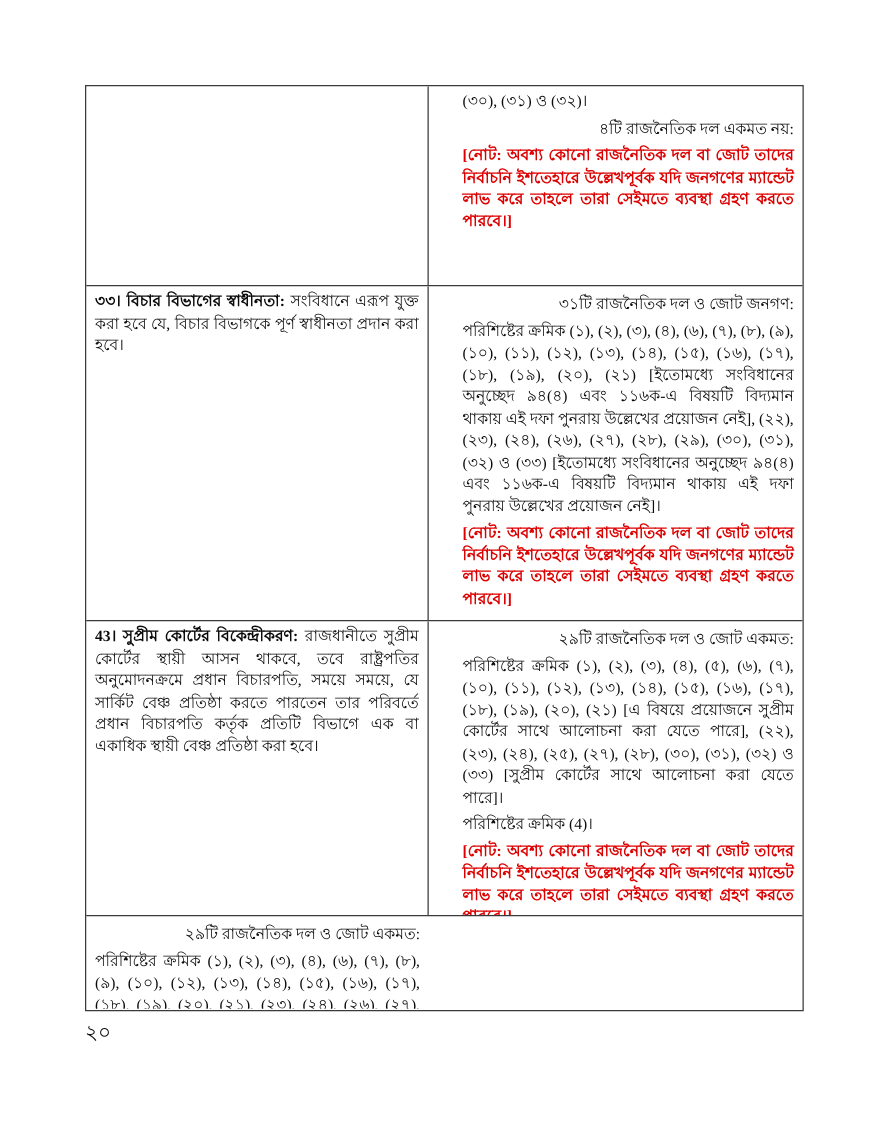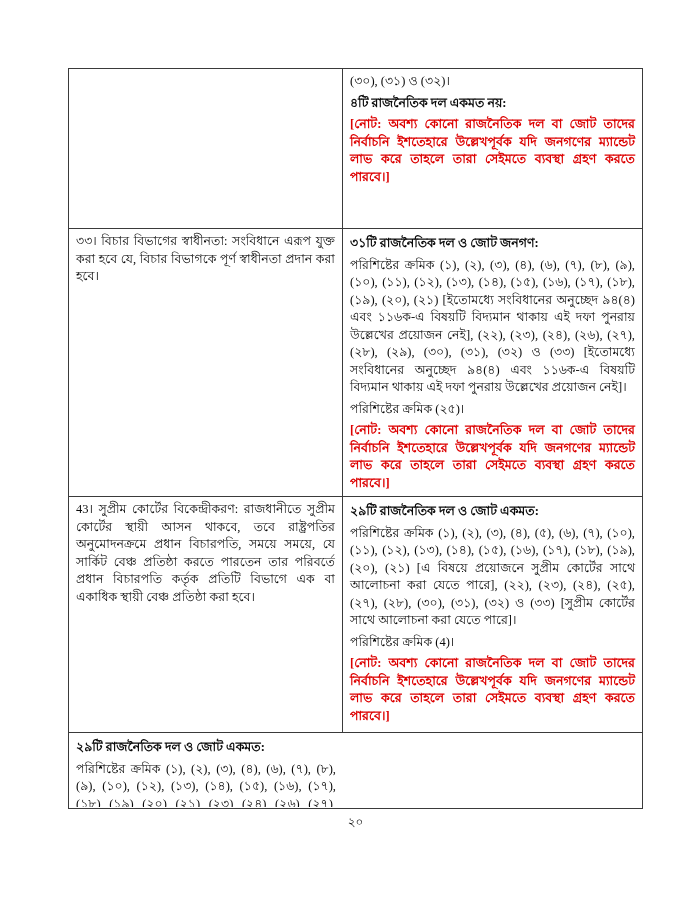--- a/index.html
+++ b/index.html
@@ -18,44 +18,44 @@
     border:1px solid #3a3a3a;
     box-sizing:border-box;
     background:#ffffff;
   }
   .t-row{
     display:grid;
     grid-template-columns:274px 1fr;
     border-bottom:1px solid #3a3a3a;
     box-sizing:border-box;
     overflow:hidden;
+    gap:20px;
   }
   .t-row:last-child{border-bottom:none;}
   .row-0{height:160px;}
   .row-1{height:268px;}
   .row-2{height:236px;}
   .row-3{height:74px;}
   .cell{
     padding:4px 7px 4px 7px;
     box-sizing:border-box;
     overflow:hidden;
     font-size:12.5px;
     line-height:17.5px;
     text-align:justify;
   }
   .cell.left{border-right:1px solid #3a3a3a;}
   .cell p{margin:0 0 4px 0;}
-  .cell p.heading{font-weight:bold;text-align:left;margin-top:2px;}
+  .cell p.heading{font-weight:normal;text-align:right;margin-top:2px;}
   .cell p.note{color:#dd0000;font-weight:bold;margin-top:2px;}
-  .cell .lead{font-weight:normal;}
+  .cell .lead{font-weight:bold;}
   .page-footer{
     position:absolute;
     left:68px;top:813px;width:575px;
-    text-align:center;
-    font-size:12px;
+    font-size:16px;
     color:#0a0a0a;
   }
 </style>
 </head>
 <body>
 
 <div class="page">
 
   <div class="doc-table">
 
@@ -68,21 +68,20 @@
       </div>
     </section>
 
     <section class="t-row row-1">
       <div class="cell left">
         <p class="plain"><b class="lead">৩৩। বিচার বিভাগের স্বাধীনতা:</b><span> সংবিধানে এরূপ যুক্ত করা হবে যে, বিচার বিভাগকে পূর্ণ স্বাধীনতা প্রদান করা হবে।</span></p>
       </div>
       <div class="cell right">
         <p class="heading">৩১টি রাজনৈতিক দল ও জোট জনগণ:</p>
         <p class="plain">পরিশিষ্টের ক্রমিক (১), (২), (৩), (৪), (৬), (৭), (৮), (৯), (১০), (১১), (১২), (১৩), (১৪), (১৫), (১৬), (১৭), (১৮), (১৯), (২০), (২১) [ইতোমধ্যে সংবিধানের অনুচ্ছেদ ৯৪(৪) এবং ১১৬ক-এ বিষয়টি বিদ্যমান থাকায় এই দফা পুনরায় উল্লেখের প্রয়োজন নেই], (২২), (২৩), (২৪), (২৬), (২৭), (২৮), (২৯), (৩০), (৩১), (৩২) ও (৩৩) [ইতোমধ্যে সংবিধানের অনুচ্ছেদ ৯৪(৪) এবং ১১৬ক-এ বিষয়টি বিদ্যমান থাকায় এই দফা পুনরায় উল্লেখের প্রয়োজন নেই]।</p>
-        <p class="plain">পরিশিষ্টের ক্রমিক (২৫)।</p>
         <p class="note">[নোট: অবশ্য কোনো রাজনৈতিক দল বা জোট তাদের নির্বাচনি ইশতেহারে উল্লেখপূর্বক যদি জনগণের ম্যান্ডেট লাভ করে তাহলে তারা সেইমতে ব্যবস্থা গ্রহণ করতে পারবে।]</p>
       </div>
     </section>
 
     <section class="t-row row-2">
       <div class="cell left">
         <p class="plain"><b class="lead">43। সুপ্রীম কোর্টের বিকেন্দ্রীকরণ:</b><span> রাজধানীতে সুপ্রীম কোর্টের স্থায়ী আসন থাকবে, তবে রাষ্ট্রপতির অনুমোদনক্রমে প্রধান বিচারপতি, সময়ে সময়ে, যে সার্কিট বেঞ্চ প্রতিষ্ঠা করতে পারতেন তার পরিবর্তে প্রধান বিচারপতি কর্তৃক প্রতিটি বিভাগে এক বা একাধিক স্থায়ী বেঞ্চ প্রতিষ্ঠা করা হবে।</span></p>
       </div>
       <div class="cell right">
         <p class="heading">২৯টি রাজনৈতিক দল ও জোট একমত:</p>

